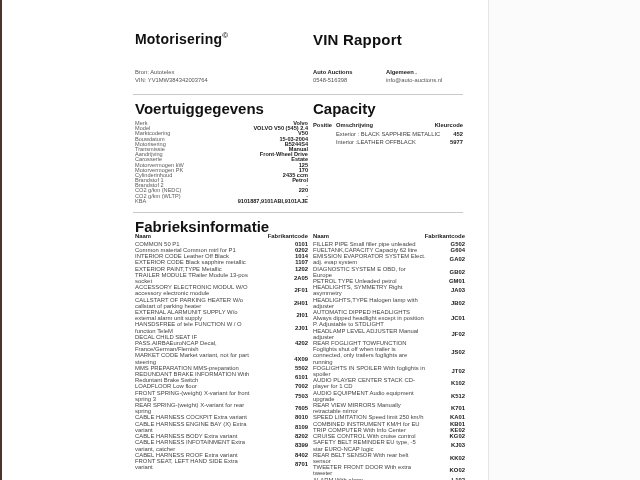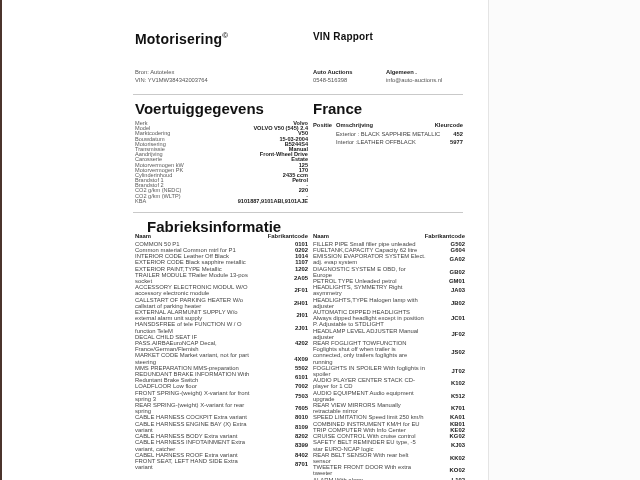--- a/index.html
+++ b/index.html
@@ -8,36 +8,36 @@
     background:#ffffff;color:#222;
     font-family:"Liberation Sans",sans-serif;
     -webkit-font-smoothing:antialiased;
   }
   .edge-strip{position:absolute;left:0;top:0;width:2px;height:480px;background:#4b342c;}
   .page-right-line{position:absolute;left:488px;top:0;width:1px;height:480px;background:#e4e4e4;}
   .page-right-band{position:absolute;left:489px;top:0;width:151px;height:480px;background:#fbfbfb;}
 
   .brand{position:absolute;left:135px;top:31px;font-size:14px;font-weight:bold;color:#101010;letter-spacing:.2px;}
   .brand sup{font-size:8px;font-weight:bold;}
-  .report-title{position:absolute;left:313px;top:31px;font-size:10px;font-weight:bold;color:#101010;letter-spacing:.2px;}
+  .report-title{position:absolute;left:313px;top:31px;font-size:15px;font-weight:bold;color:#101010;letter-spacing:.2px;}
 
   .meta{position:absolute;top:69px;font-size:5.8px;line-height:7.6px;color:#555;}
   .meta .b{font-weight:bold;color:#222;}
   #meta-left{left:135px;}
   #meta-company{left:313px;}
   #meta-contact{left:386px;}
 
   .hr{position:absolute;left:133px;width:330px;height:1px;background:#c9c9c9;}
   #hr1{top:94px;}
   #hr2{top:212px;}
 
   .sect{position:absolute;font-size:15px;font-weight:bold;color:#111;}
   #sect-veh{left:135px;top:100px;}
   #sect-kleur{left:313px;top:100px;}
-  #sect-fab{left:135px;top:218px;margin-left:12px;}
+  #sect-fab{left:135px;top:218px;}
 
   
   .vtab{position:absolute;left:135px;top:121px;width:173px;}
   .vrow{display:flex;align-items:center;height:5.2px;font-size:5.6px;line-height:5.2px;}
   .vlabel{color:#5a5a5a;white-space:nowrap;}
   .vval{margin-left:auto;font-weight:bold;color:#1a1a1a;white-space:nowrap;}
 
   
   .ktab{position:absolute;left:313px;top:121px;width:150px;font-size:5.8px;}
   .khead,.krow{display:flex;align-items:center;height:8.6px;line-height:8.6px;}
@@ -78,21 +78,21 @@
   <div>0548-516398</div>
 </div>
 <div class="meta" id="meta-contact">
   <div class="b">Algemeen .</div>
   <div>info@auto-auctions.nl</div>
 </div>
 
 <div class="hr" id="hr1"></div>
 
 <div class="sect" id="sect-veh">Voertuiggegevens</div>
-<div class="sect" id="sect-kleur">France</div>
+<div class="sect" id="sect-kleur">Capacity</div>
 
 <div class="vtab">
 
     <div class="vrow">
       <span class="vlabel">Merk</span>
       <span class="vval">Volvo</span>
     </div>
 
     <div class="vrow">
       <span class="vlabel">Model</span>

